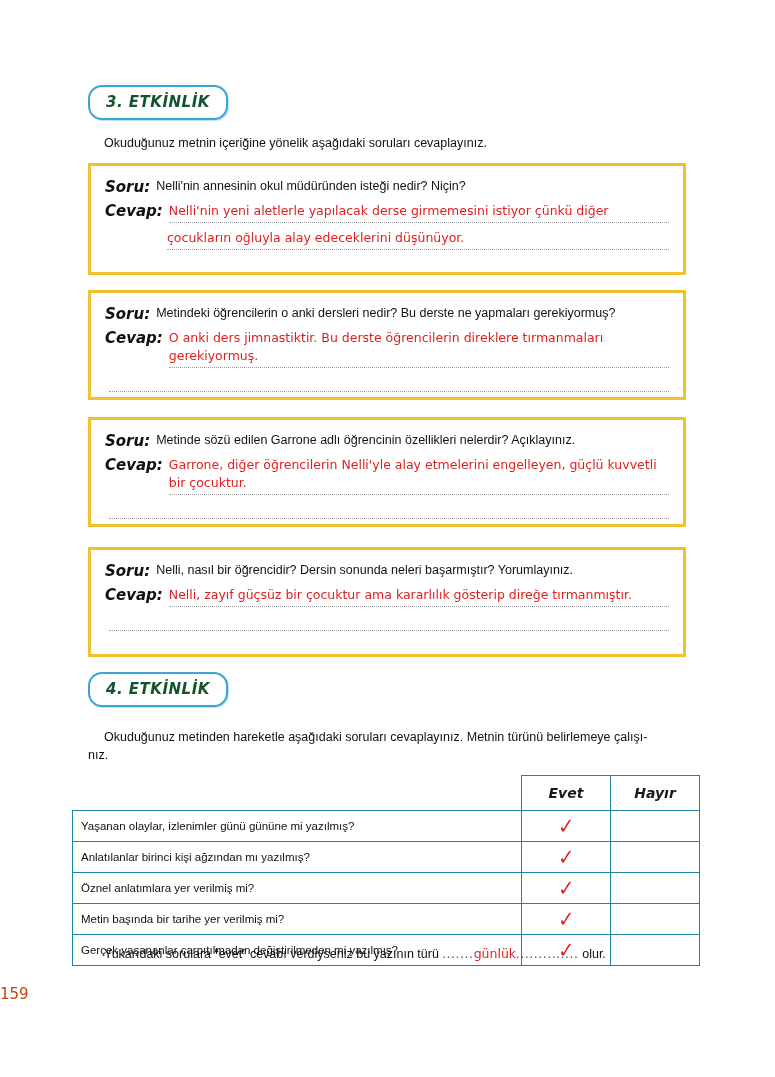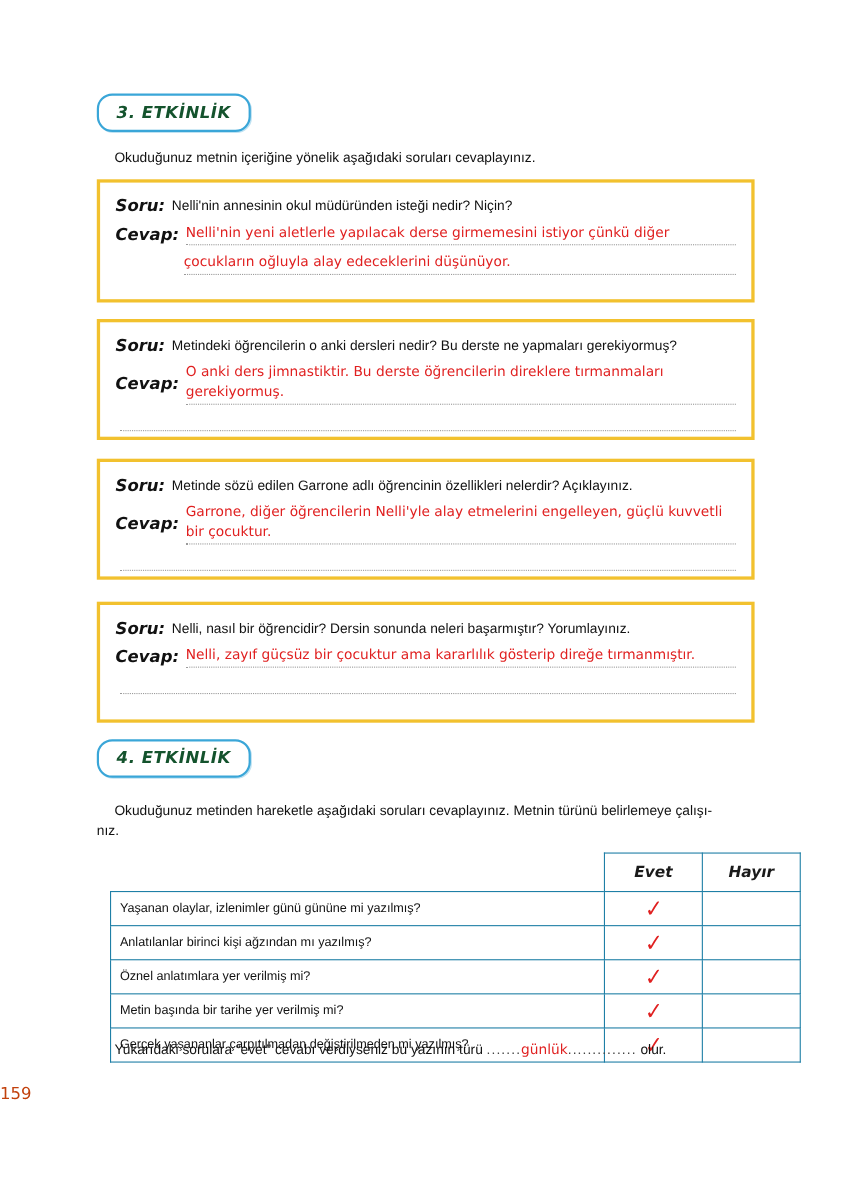--- a/index.html
+++ b/index.html
@@ -50,21 +50,21 @@
     position: absolute;
     left: 88px;
     width: 598px;
     border: 3px solid #f2c12e;
     background: #ffffff;
     box-sizing: border-box;
     padding: 12px 14px 10px 14px;
   }
   .qbox .row {
     display: flex;
-    align-items: center;
+    align-items: flex-start;
     margin-bottom: 6px;
   }
   .label-soru, .label-cevap {
     font-family: "DejaVu Sans", sans-serif;
     font-style: italic;
     font-weight: bold;
     font-size: 15px;
     color: #111;
     white-space: nowrap;
     margin-right: 6px;
@@ -216,21 +216,21 @@
       <span class="answer-line">Nelli, zayıf güçsüz bir çocuktur ama kararlılık gösterip direğe tırmanmıştır.</span>
     </div>
     <div class="blank-line"></div>
   </div>
 
   <div class="activity-badge" style="left:88px; top:672px;">4. ETKİNLİK</div>
 
   <div class="intro-text" style="left:104px; top:728px; width:600px;">Okuduğunuz metinden hareketle aşağıdaki soruları cevaplayınız. Metnin türünü belirlemeye çalışı-</div>
   <div class="intro-text" style="left:88px; top:746px; width:600px;">nız.</div>
 
-  <table class="tbl" style="left:100px; top:775px;">
+  <table class="tbl" style="left:72px; top:775px;">
     <tbody>
       <tr class="hdr">
         <td class="q"></td>
         <td class="c">Evet</td>
         <td class="c">Hayır</td>
       </tr>
       <tr>
         <td class="q">Yaşanan olaylar, izlenimler günü gününe mi yazılmış?</td>
         <td class="c"><span class="check">✓</span></td>
         <td class="c"></td>

